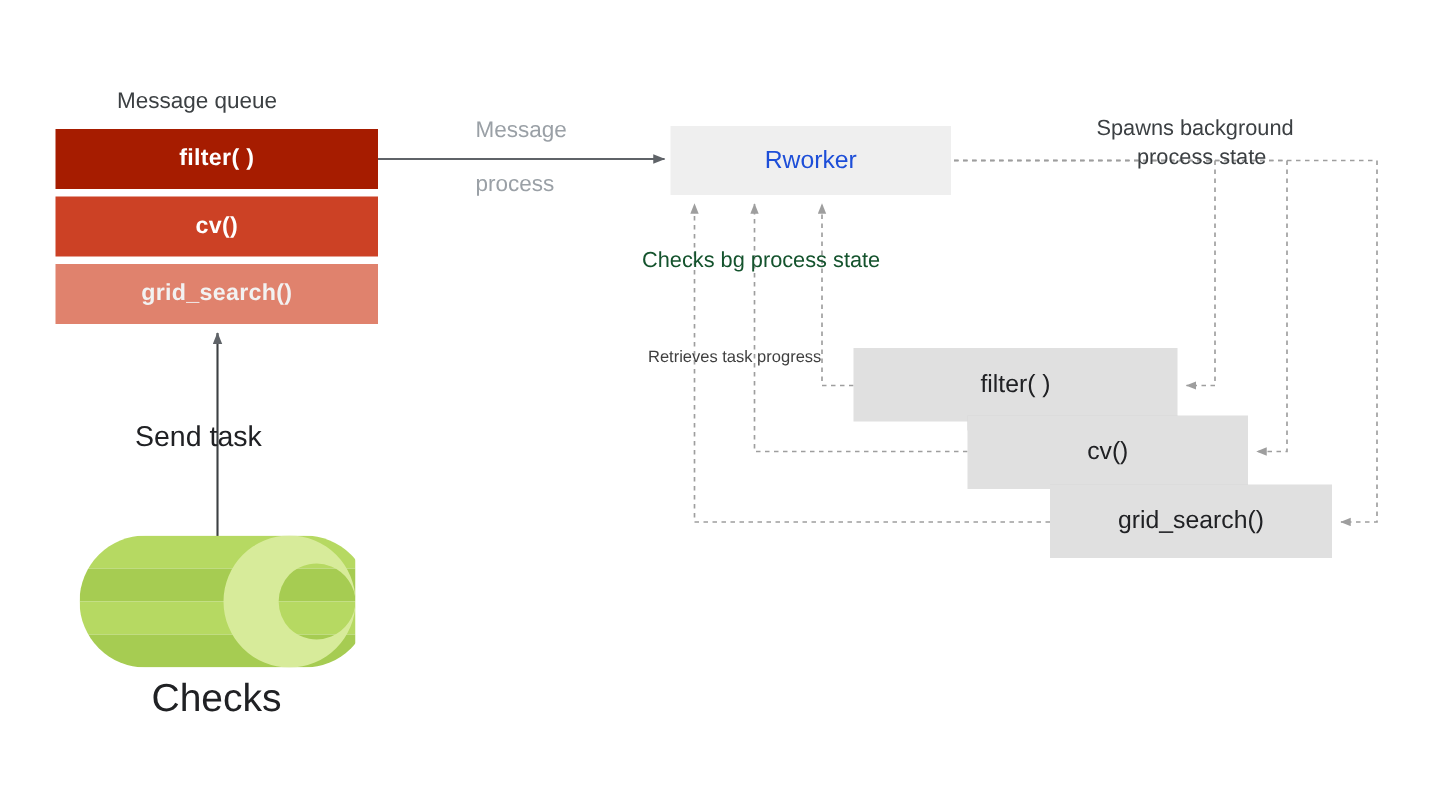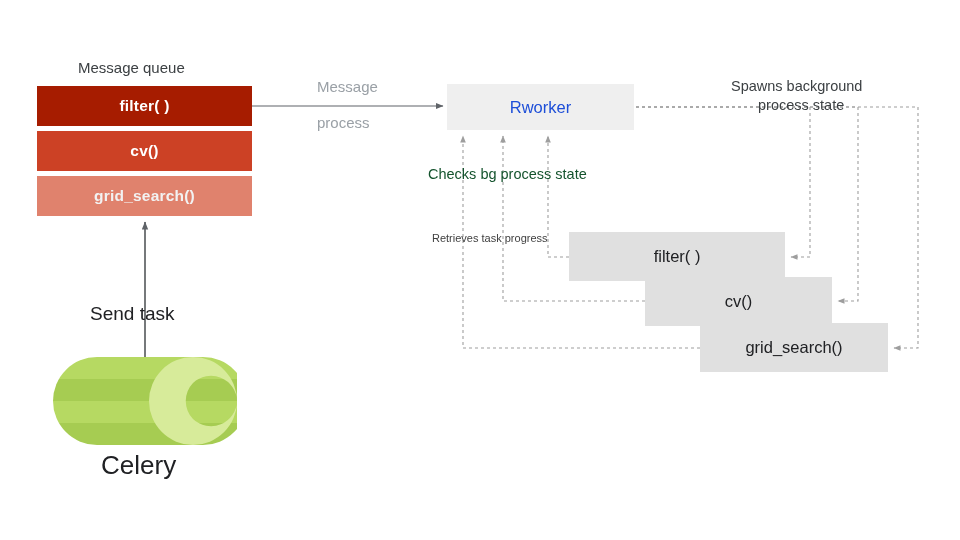--- a/index.html
+++ b/index.html
@@ -55,21 +55,20 @@
   #qbox-0 { top: 86px;  background: #a61c00; }
   #qbox-1 { top: 131px; background: #cc4125; }
   #qbox-2 { top: 176px; background: #e0826d; color: #f2f2f2; }
 
   
   .send-task {
     left: 90px;
     top: 280px;
     font-size: 19px;
     color: #202124;
-    margin-top: 22px;
   }
 
   
   #celery-logo {
     position: absolute;
     left: 53px;
     top: 357px;
     width: 184px;
     height: 88px;
   }
@@ -187,21 +186,21 @@
     <g clip-path="url(#stalk-clip)">
       <rect x="0" y="0" width="184" height="22" fill="#b6d962"></rect>
       <rect x="0" y="22" width="184" height="22" fill="#a6cc52"></rect>
       <rect x="0" y="44" width="184" height="22" fill="#b6d962"></rect>
       <rect x="0" y="66" width="184" height="22" fill="#a6cc52"></rect>
     </g>
 
     <path d="M184,44 A44,44 0 0 0 140,0 A44,44 0 0 0 140,88 A44,44 0 0 0 184,44
              A26,26 0 0 1 140,62 A26,26 0 0 1 140,26 A26,26 0 0 1 184,44 Z" fill="#d7eb9a"></path>
   </svg>
-  <div class="lbl celery-name">Celery</div>
+  <div class="lbl celery-name">Checks</div>
 
   <div class="lbl consumes-1">Message</div>
   <div class="lbl consumes-2">process</div>
 
   <div id="rworker">Rworker</div>
 
   <div class="lbl checks-1">Checks bg process state</div>
   <div class="lbl checks-2">Retrieves task progress</div>
   <div class="lbl spawns-1">Spawns background</div>
   <div class="lbl spawns-2">process state</div>

